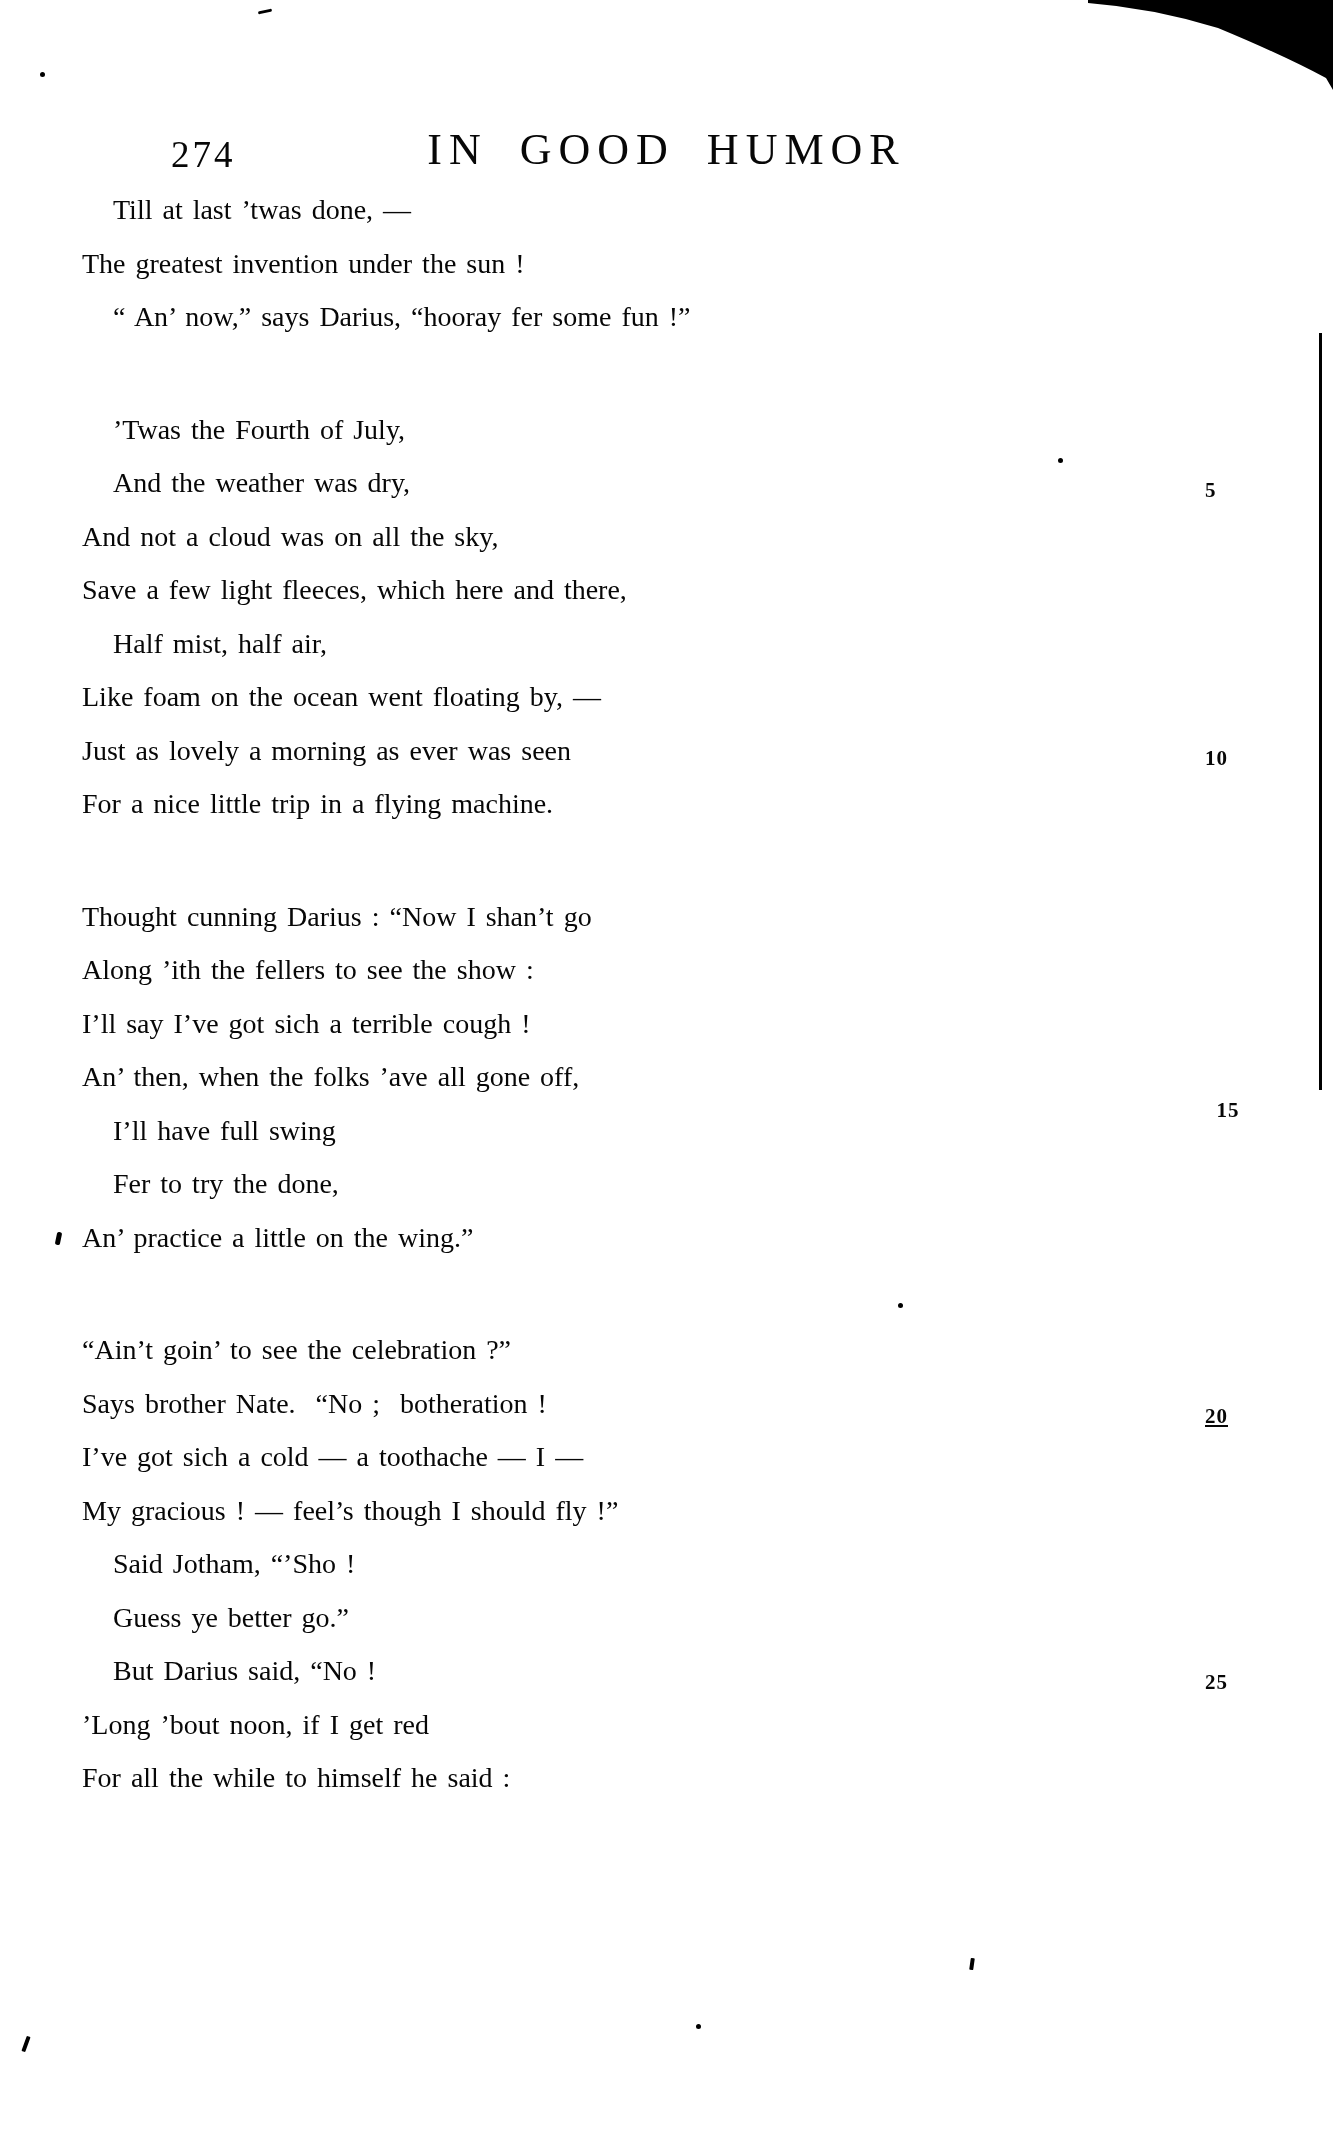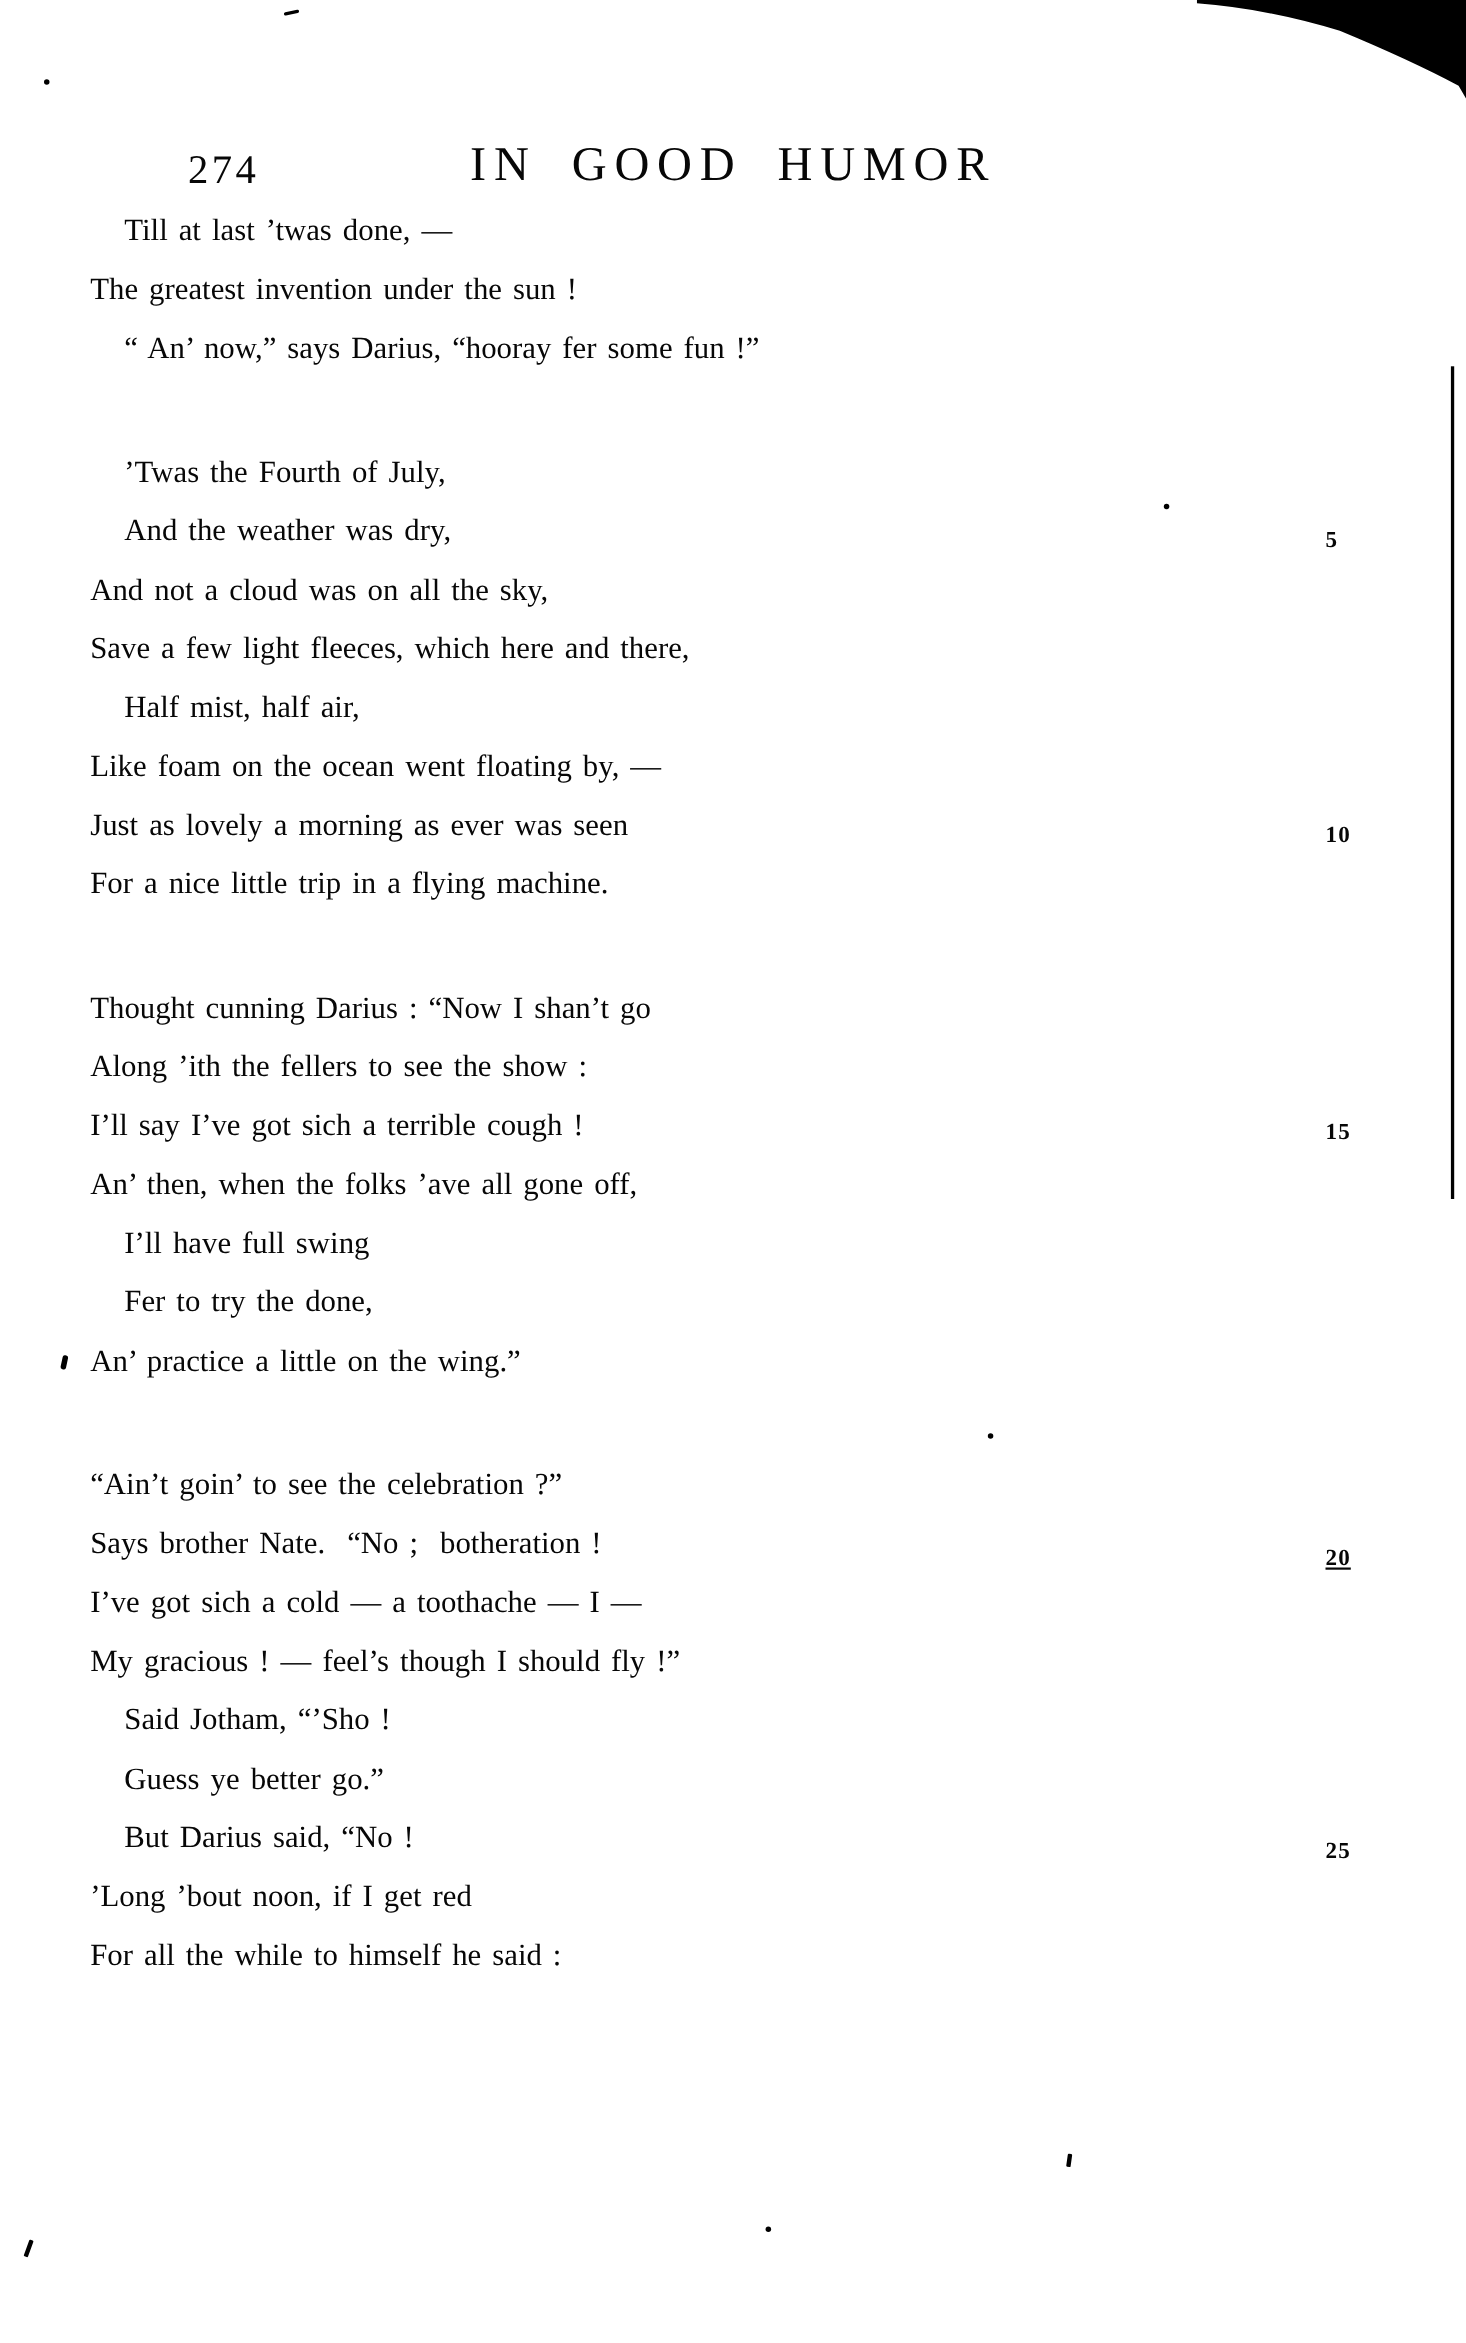--- a/index.html
+++ b/index.html
@@ -95,21 +95,21 @@
         <div class="line indent">Guess ye better go.”</div>
         <div class="line indent">But Darius said, “No !</div>
         <div class="line">’Long ’bout noon, if I get red</div>
         <div class="line">For all the while to himself he said :</div>
       </div>
     </div>
 
   <div>
       <span class="margin-num" style="top: 478px;">5</span>
       <span class="margin-num" style="top: 746px;">10</span>
-      <span class="margin-num" style="top: 1016px;">15</span>
+      <span class="margin-num" style="top: 1098px; text-align: center;">15</span>
       <span class="margin-num" style="top: 1404px; text-decoration: underline;">20</span>
       <span class="margin-num" style="top: 1670px;">25</span>
     </div>
 
   <div class="vrule"></div>
 
   <span class="speck dot" style="left:40px;  top:72px;"></span>
   <span class="speck curl" style="left:258px; top:10px;"></span>
   <span class="speck dot" style="left:1058px;top:458px;"></span>
   <span class="speck dot" style="left:898px; top:1303px;"></span>

